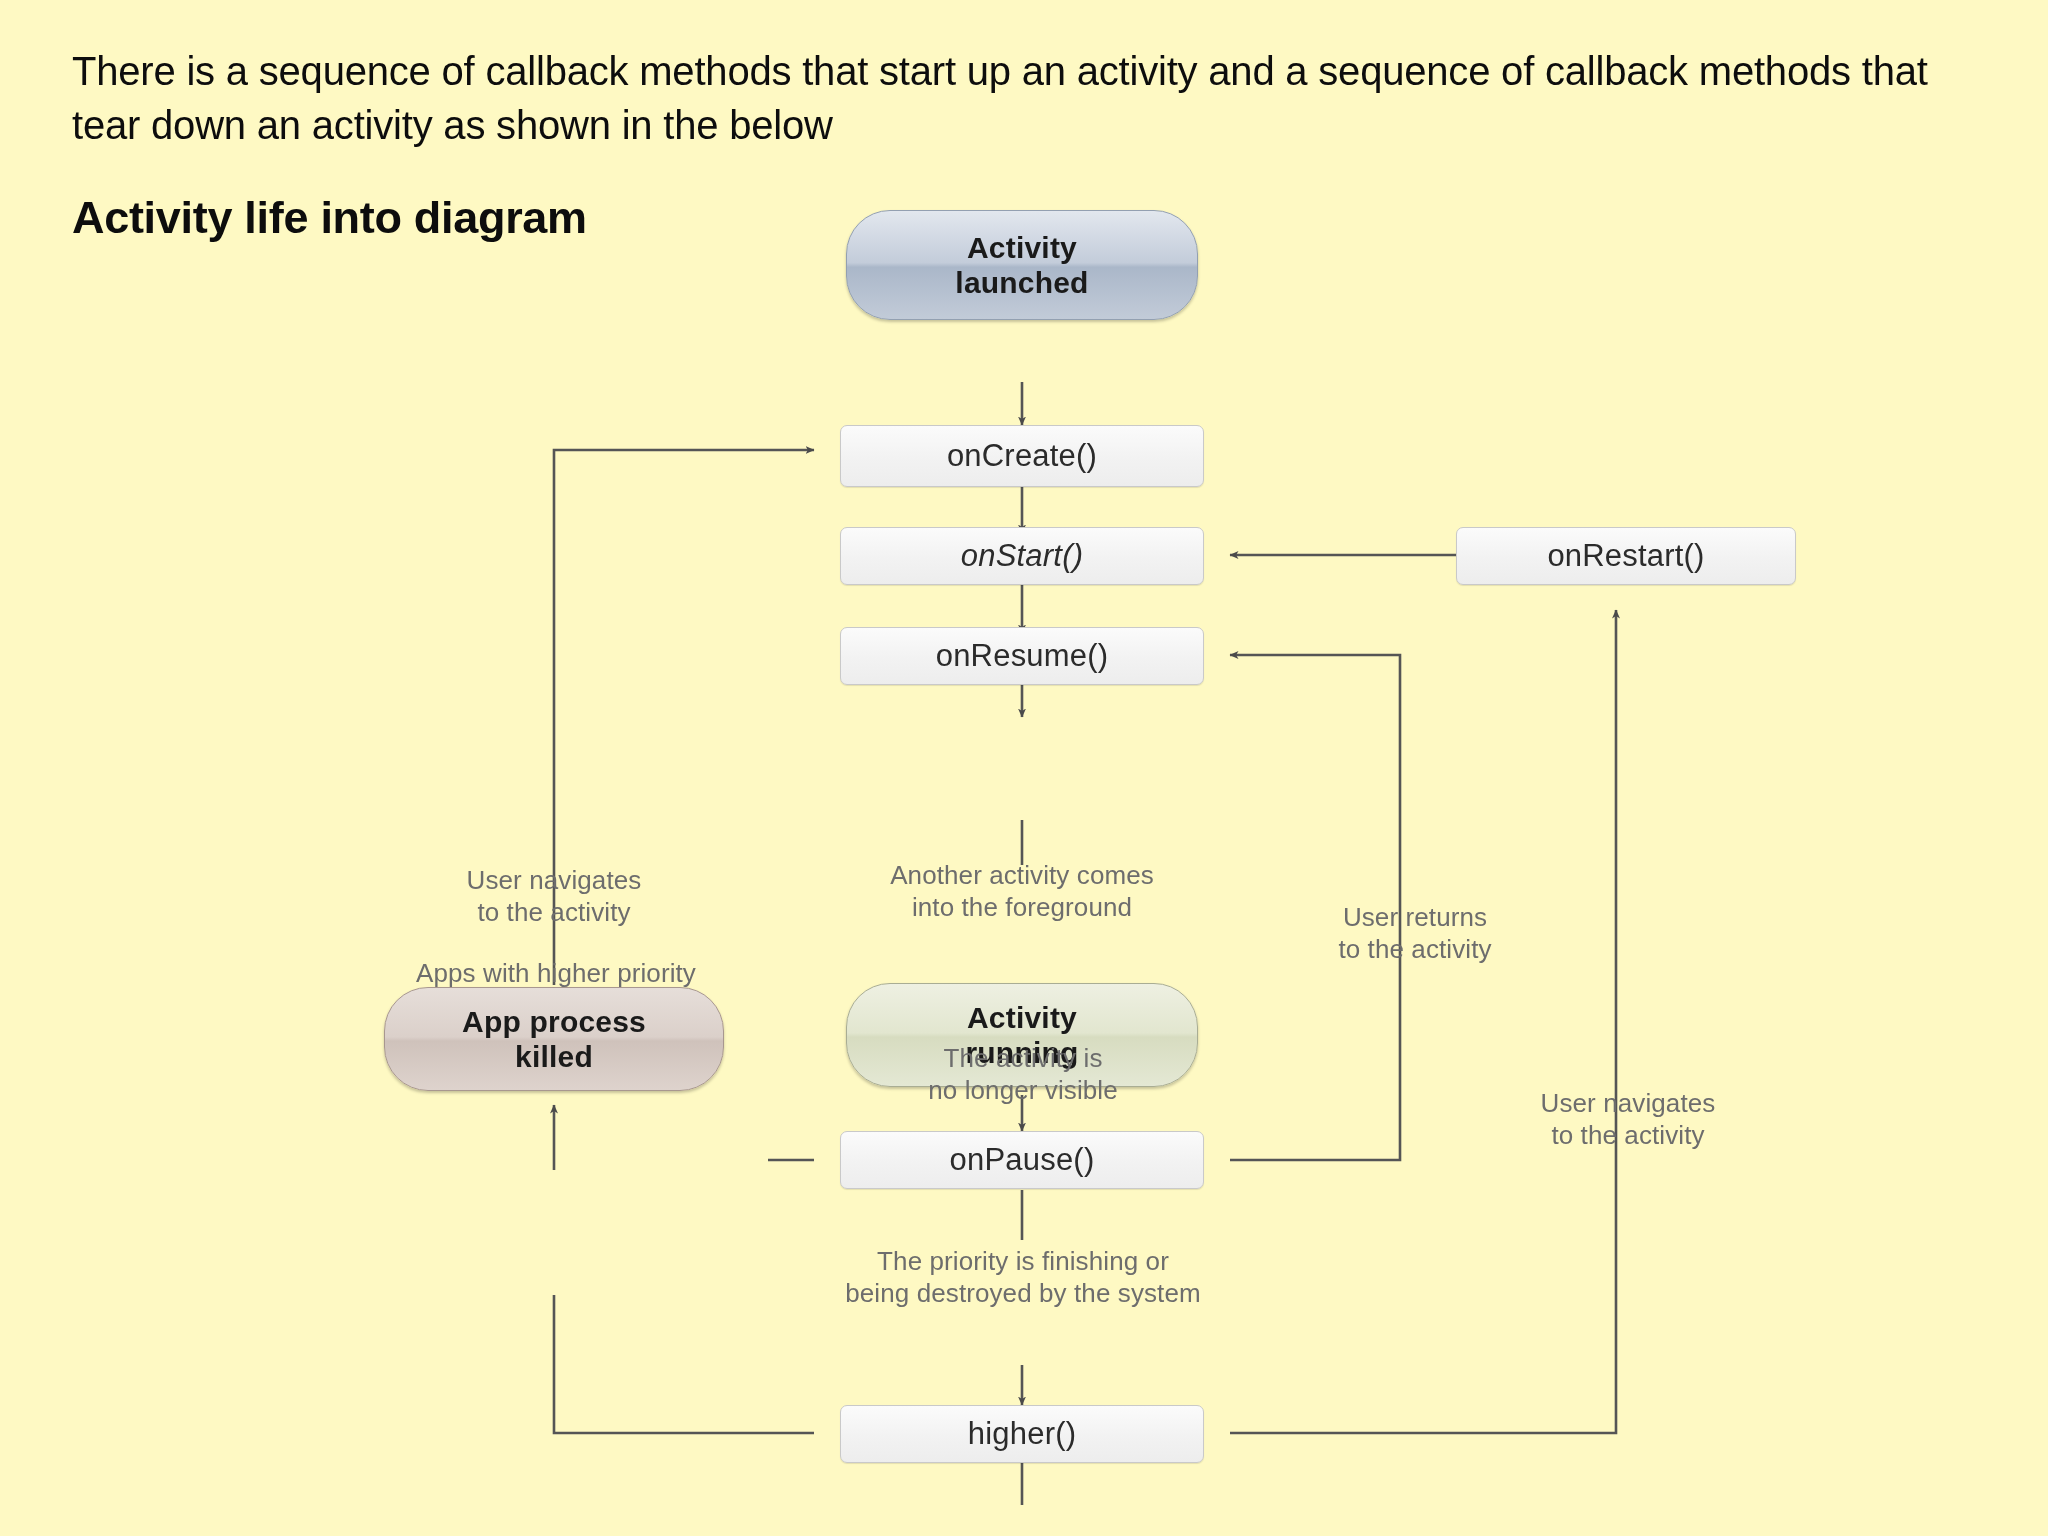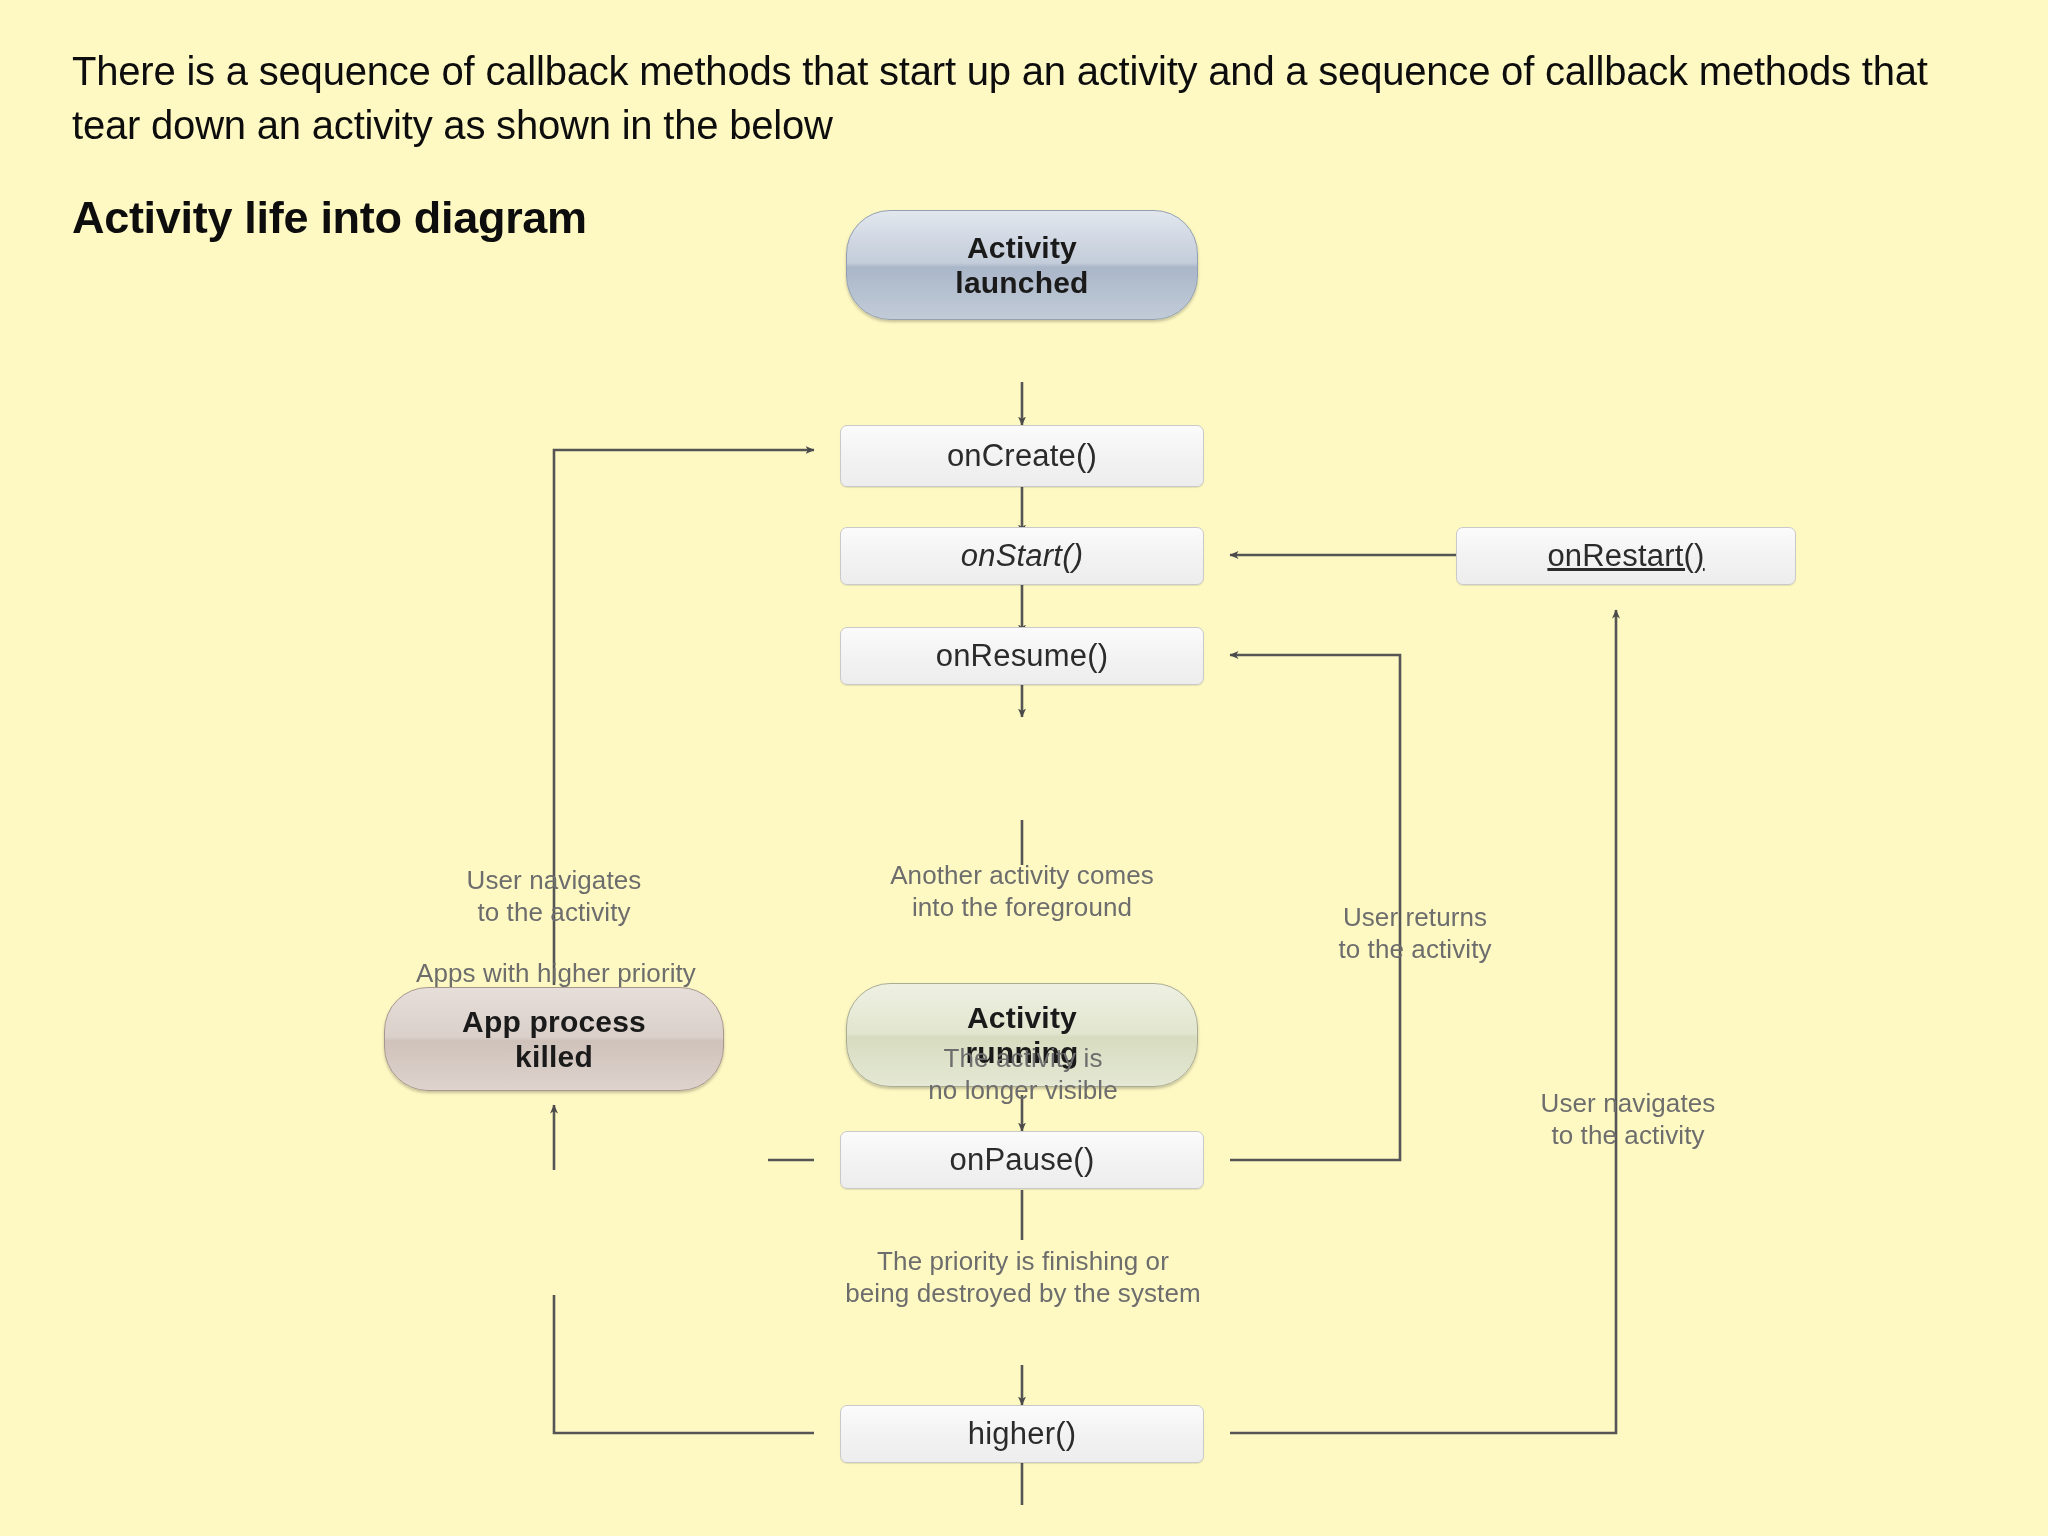--- a/index.html
+++ b/index.html
@@ -176,21 +176,21 @@
     </div>
 
     <div class="node method-box" style="left:832px; top:160px; width:364px; height:62px;">
       <span>onCreate()</span>
     </div>
 
     <div class="node method-box" style="left:832px; top:262px; width:364px; height:58px;font-style:italic;">
       <span>onStart()</span>
     </div>
 
-    <div class="node method-box" style="left:1448px; top:262px; width:340px; height:58px;text-decoration:underline;">
+    <div class="node method-box" style="left:1448px; top:262px; width:340px; height:58px;">
       <span>onRestart()</span>
     </div>
 
     <div class="node method-box" style="left:832px; top:362px; width:364px; height:58px;">
       <span>onResume()</span>
     </div>
 
     <div class="node pill pill-brown" style="left:376px; top:722px; width:340px; height:104px;">
       <div>
         <div>App process</div>

